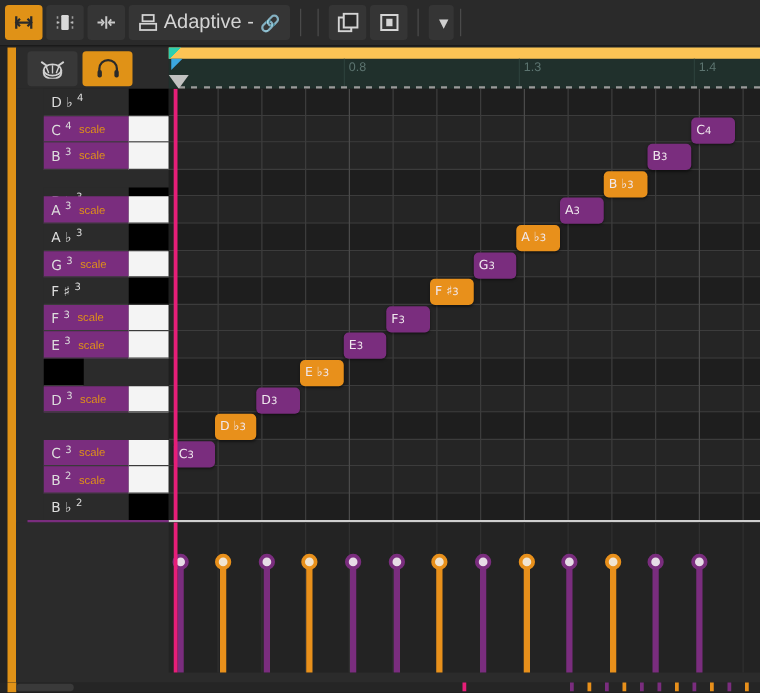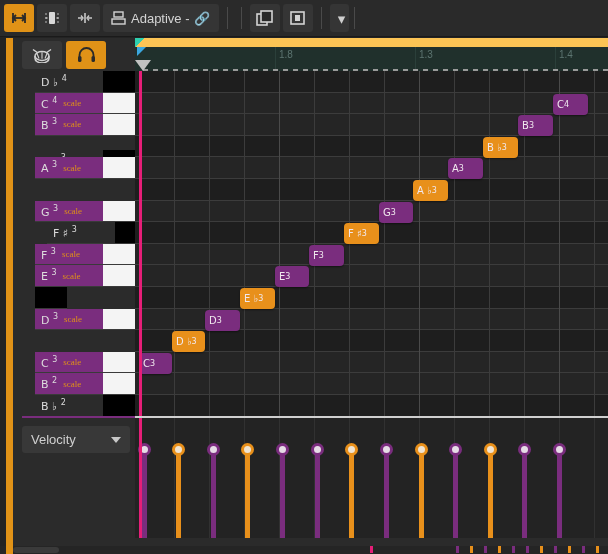--- a/index.html
+++ b/index.html
@@ -19,21 +19,21 @@
     border-bottom: 1px solid #1a1a1a;
   }
   .tb-btn {
     height: 28px; min-width: 30px;
     display: flex; align-items: center; justify-content: center;
     background: #353535; border-radius: 3px; color: #c9c9c9;
     padding: 0 6px; cursor: pointer;
   }
   .tb-btn.active { background: #e09217; color: #2a2a2a; }
   .tb-sep { width: 1px; height: 22px; background: #4a4a4a; margin: 0 5px; }
-  .tb-label { font-size: 13px; color: #d4d4d4; white-space: nowrap; }
+  .tb-label { font-size: 16px; color: #d4d4d4; white-space: nowrap; }
   .tb-wide { background: #353535; border-radius: 3px; height: 28px;
              display: flex; align-items: center; gap: 5px; padding: 0 8px; cursor: pointer; }
   .caret { width: 0; height: 0; border-left: 5px solid transparent;
            border-right: 5px solid transparent; border-top: 6px solid #c8c8c8; }
   .link-ico { color: #3b9fe0; font-size: 13px; }
   .chev { font-size: 15px; color: #cfcfcf; line-height: 1; }
 
   
   #accent-bar { position: absolute; left: 6px; top: 38px; width: 7px; height: 508px; background: #e09217; }
   #track-area { position: absolute; left: 13px; top: 38px; width: 595px; height: 508px; background: #2b2b2b; }
@@ -81,21 +81,21 @@
   }
   .keyrow { position: absolute; left: 22px; width: 100px; display: flex; }
   .keyname {
     width: 68px; display: flex; align-items: center; padding-left: 6px; gap: 4px;
     border-bottom: 1px solid #3a3a3a;
   }
   .keyrow.inscale .keyname { background: #7a2d7e; }
   .keyrow.black .keyname { background: #2b2b2b; }
   .kn-text { font-size: 11px; color: #dcdcdc; font-family: "DejaVu Sans", sans-serif; }
   .kn-text sup { font-size: 8px; }
-  .kn-scale { font-size: 9px; color: #e09217; font-family: Liberation Serif, serif; margin-left: 2px; }
+  .kn-scale { font-size: 9px; color: #e09217; font-family: Liberation Sans, sans-serif; margin-left: 2px; }
   .keytone { width: 32px; border-bottom: 1px solid #3a3a3a; }
   .keyrow.inscale .keytone { background: #f4f4f4; }
   .keyrow.black .keytone { background: #000; }
 
   
   #grid { position: absolute; left: 122px; top: 33px; width: 473px; height: 345px;
           background: #232323; overflow: hidden; }
   .grow { position: absolute; left: 0; width: 473px; border-bottom: 1px solid #3c3c3c; }
   .grow.dark { background: #1e1e1e; }
   .grow.lite { background: #252525; }
@@ -229,21 +229,21 @@
           <rect x="14.5" y="9" width="3.5" height="6" rx="1.6" fill="#2a2a2a"></rect>
         </svg>
       </div>
     </div>
 
     <div id="ruler">
       <div id="ruler-top"></div>
       <div id="ruler-corner"></div>
       <div id="ruler-ticks">
           <div class="ruler-gline" style="left: 140px;"></div>
-          <div class="ruler-tick" style="left: 144px;">1.8</div>
+          <div class="ruler-tick" style="left: 144px;">0.8</div>
           <div class="ruler-gline" style="left: 280px;"></div>
           <div class="ruler-tick" style="left: 284px;">1.3</div>
           <div class="ruler-gline" style="left: 420px;"></div>
           <div class="ruler-tick" style="left: 424px;">1.4</div>
         </div>
       <div id="loop-dash"></div>
       <div id="playhead-flag"></div>
       <div id="playhead-tri"></div>
     </div>
 
@@ -278,28 +278,34 @@
           </div>
           <div class="keytone" style="height: 21.6px;"></div>
         </div>
         <div class="keyrow inscale" style="top: 86.4px; height: 21.6px;">
           <div class="keyname" style="height: 21.6px;">
             <span class="kn-text">A <sup>3</sup></span>
             <span class="kn-scale">scale</span>
           </div>
           <div class="keytone" style="height: 21.6px;"></div>
         </div>
+        <div class="keyrow black" style="top: 108px; height: 21.6px;">
+          <div class="keyname" style="height: 21.6px;">
+            <span class="kn-text">A ♭ <sup>3</sup></span>
+          </div>
+          <div class="keytone" style="height: 21.6px;"></div>
+        </div>
         <div class="keyrow inscale" style="top: 129.6px; height: 21.6px;">
           <div class="keyname" style="height: 21.6px;">
             <span class="kn-text">G <sup>3</sup></span>
             <span class="kn-scale">scale</span>
           </div>
           <div class="keytone" style="height: 21.6px;"></div>
         </div>
-        <div class="keyrow black" style="top: 151.2px; height: 21.6px; margin-left: 12px;">
+        <div class="keyrow black" style="top: 151.2px; height: 21.6px;">
           <div class="keyname" style="height: 21.6px;">
             <span class="kn-text">F ♯ <sup>3</sup></span>
           </div>
           <div class="keytone" style="height: 21.6px;"></div>
         </div>
         <div class="keyrow inscale" style="top: 172.8px; height: 19px;">
           <div class="keyname" style="height: 21.6px;">
             <span class="kn-text">F <sup>3</sup></span>
             <span class="kn-scale">scale</span>
           </div>
@@ -396,24 +402,20 @@
         </div>
       <div id="grid-playhead"></div>
     </div>
 
     <div id="vel-divider">
       <div id="vel-div-l"></div>
       <div id="vel-div-r"></div>
     </div>
 
     <div id="vel-pane">
-      <div id="vel-select">
-        <span class="lbl">Velocity</span>
-        <span class="caret"></span>
-      </div>
       <div id="vel-grid">
         <div id="vel-cols">
             <div class="vcol" style="left: 4px;"></div>
             <div class="vcol" style="left: 39px;"></div>
             <div class="vcol" style="left: 74px;"></div>
             <div class="vcol" style="left: 109px;"></div>
             <div class="vcol" style="left: 144px;"></div>
             <div class="vcol" style="left: 179px;"></div>
             <div class="vcol" style="left: 214px;"></div>
             <div class="vcol" style="left: 249px;"></div>

